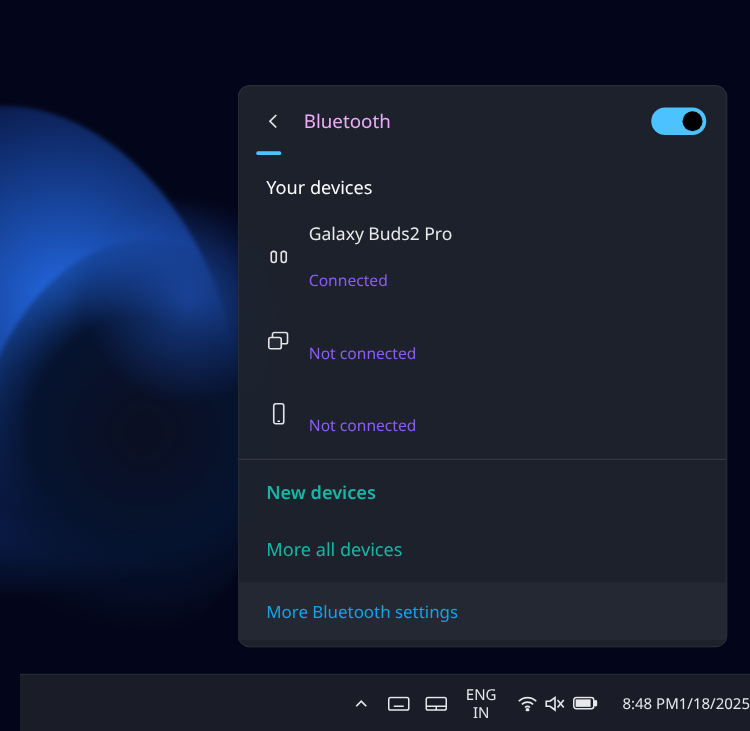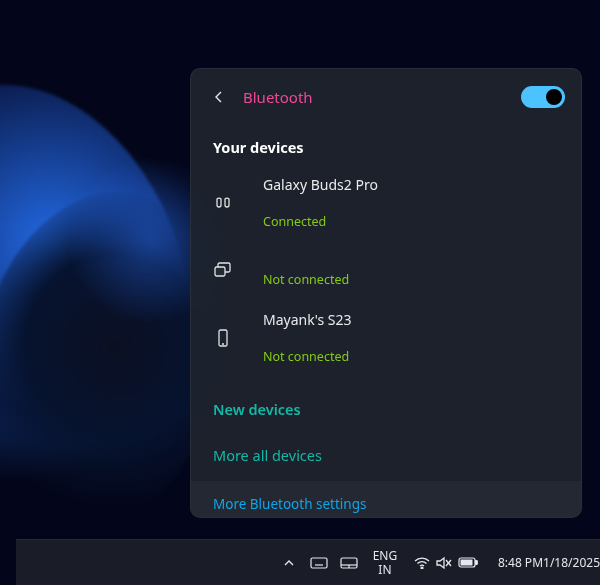--- a/index.html
+++ b/index.html
@@ -30,47 +30,47 @@
     overflow: hidden;
   }
   .panel-header {
     display: flex; align-items: center;
     padding: 14px 16px 6px 14px;
   }
   .back-btn {
     width: 28px; height: 28px; display: flex; align-items: center; justify-content: center;
     border-radius: 4px; cursor: pointer;
   }
-  .panel-title { font-size: 15px; margin-left: 10px; color: #ec4899; }
+  .panel-title { font-size: 15px; margin-left: 10px; color: #f0abfc; }
   .toggle {
     margin-left: auto;
     width: 44px; height: 22px; border-radius: 11px;
     background: #4cc2ff;
     position: relative; cursor: pointer;
   }
   .toggle .knob {
     position: absolute; right: 3px; top: 3px;
     width: 16px; height: 16px; border-radius: 50%;
     background: #000;
   }
   .accent-bar { width: 20px; height: 3px; background: #4cc2ff; margin: 4px 0 0 14px; border-radius: 2px; }
 
   .section-title {
-    font-size: 14.5px; font-weight: 700; color: #fff;
+    font-size: 14.5px; font-weight: 400; color: #fff;
     padding: 16px 22px 8px 22px;
   }
   .device {
-    display: flex; align-items: center; gap: 30px;
+    display: flex; align-items: center; gap: 14px;
     padding: 10px 22px 12px 22px;
     cursor: pointer;
   }
   .dev-icon { width: 20px; height: 20px; display: flex; align-items: center; justify-content: center; }
   .dev-text { display: flex; flex-direction: column; }
   .dev-name { font-size: 14px; color: #eaeaea; }
-  .dev-status { font-size: 12.5px; color: #84cc16; margin-top: 19px; }
+  .dev-status { font-size: 12.5px; color: #8b5cf6; margin-top: 19px; }
 
   .divider { height: 1px; background: rgba(255,255,255,0.10); margin-top: 6px; }
 
   .link-row {
     font-size: 14.5px; color: #14b8a6;
     padding: 16px 22px;
     cursor: pointer;
   }
   .link-row.new { font-weight: 600; padding-bottom: 10px; }
   .footer-row {
@@ -145,21 +145,20 @@
   </div>
 
   <div class="device">
     <span class="dev-icon">
       <svg width="14" height="18" viewBox="0 0 14 18" fill="none" stroke="#e4e4e4" stroke-width="1.3">
         <rect x="3" y="1" width="8" height="16" rx="1.6"></rect>
         <line x1="6" y1="15" x2="8" y2="15"></line>
       </svg>
     </span>
     <div class="dev-text">
-      <span class="dev-name">Mayank's S23</span>
       <span class="dev-status">Not connected</span>
     </div>
   </div>
 
   <div class="divider"></div>
 
   <div class="link-row new">New devices</div>
   <div class="link-row">More all devices</div>
 
   <div class="footer-row">More Bluetooth settings</div>

